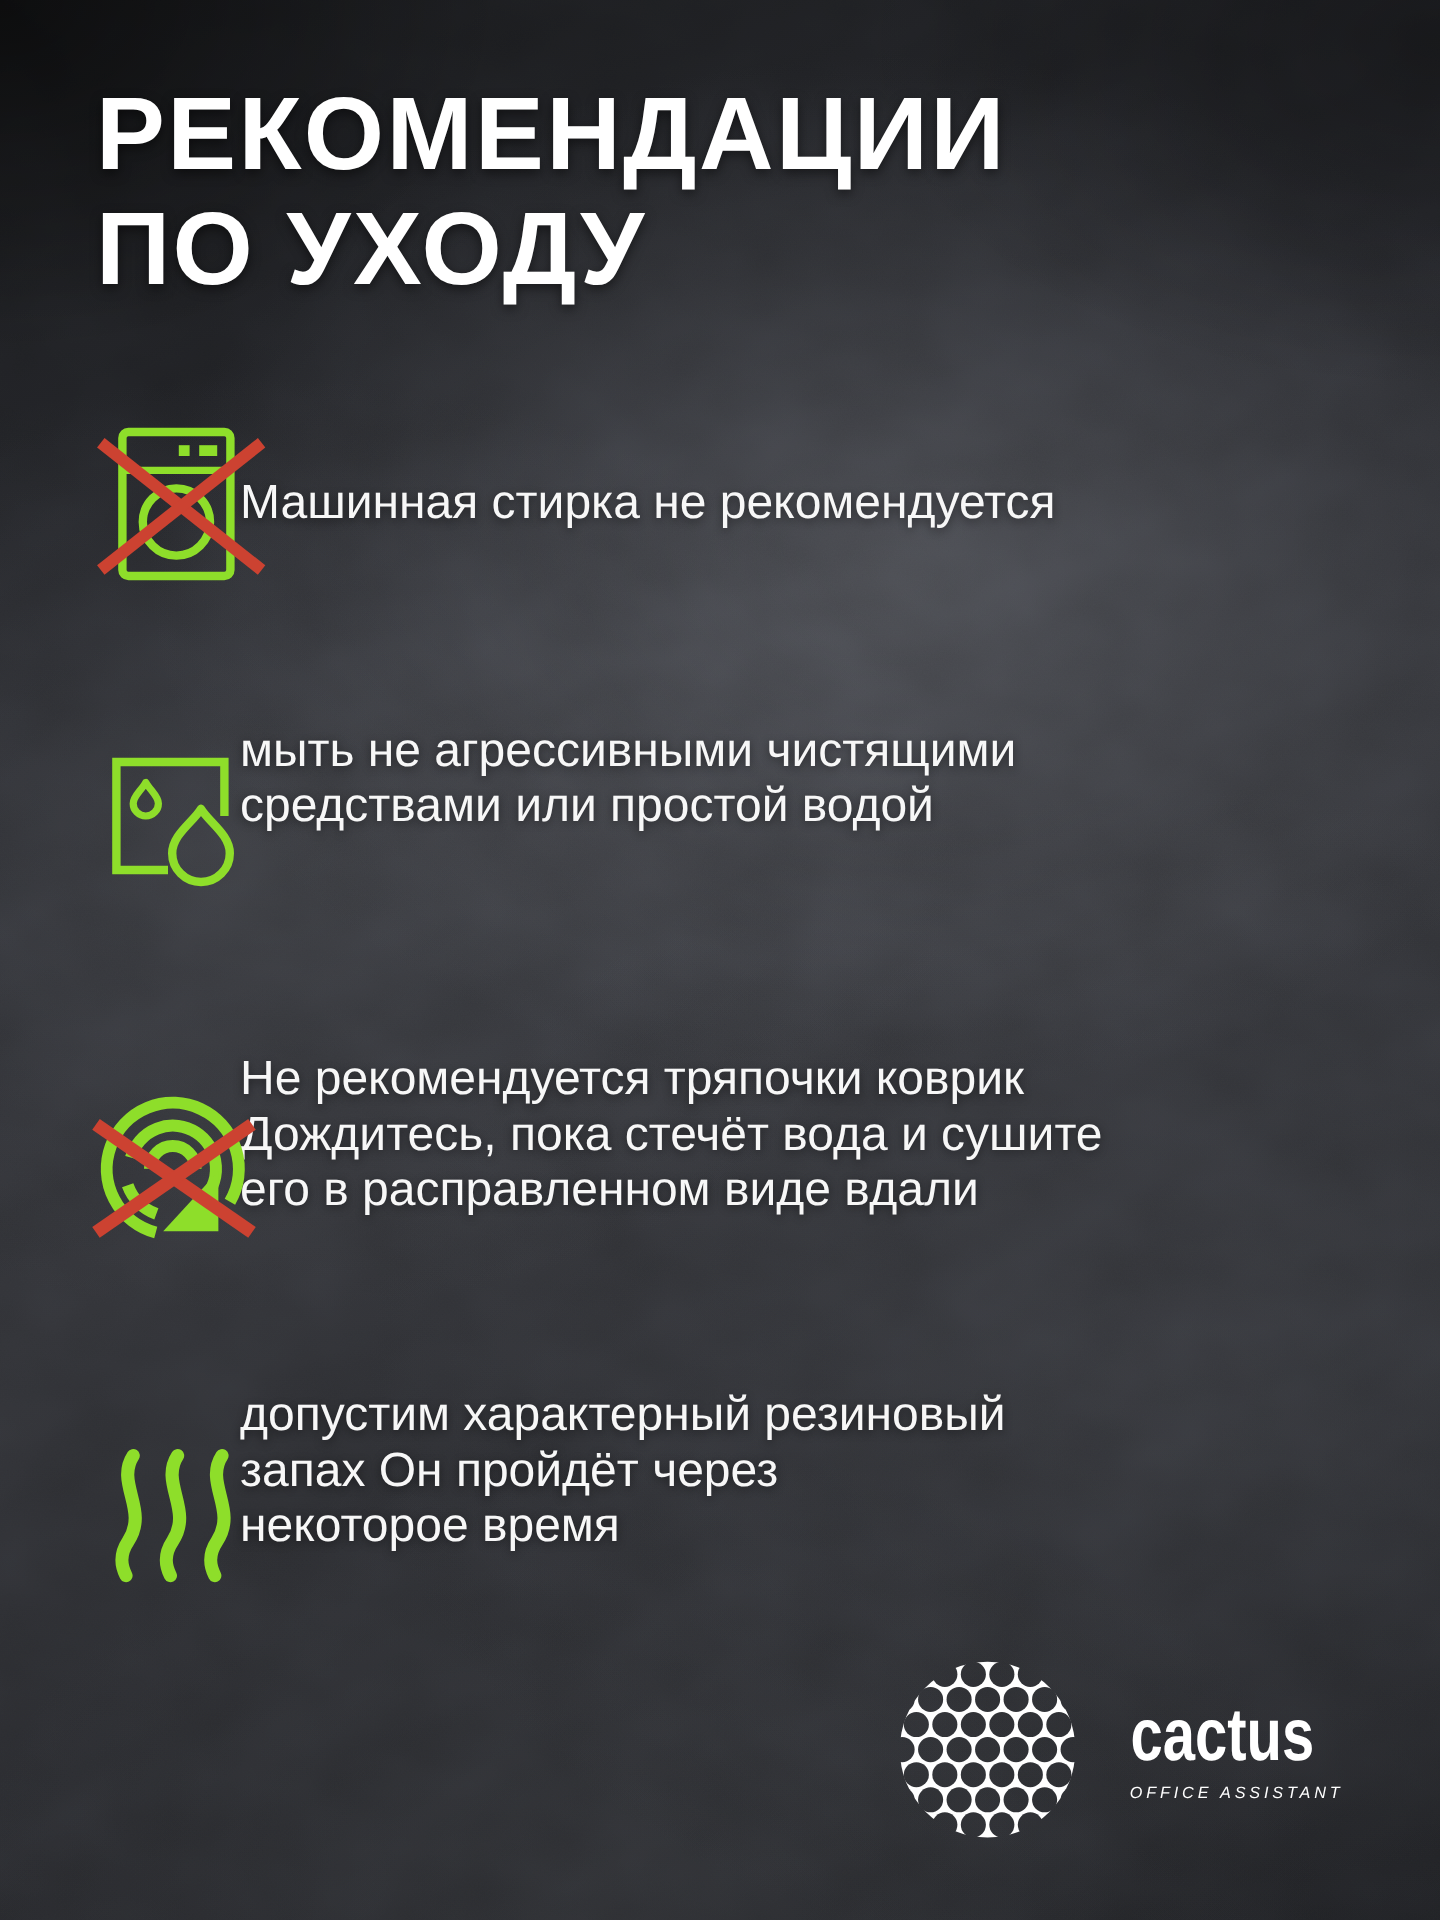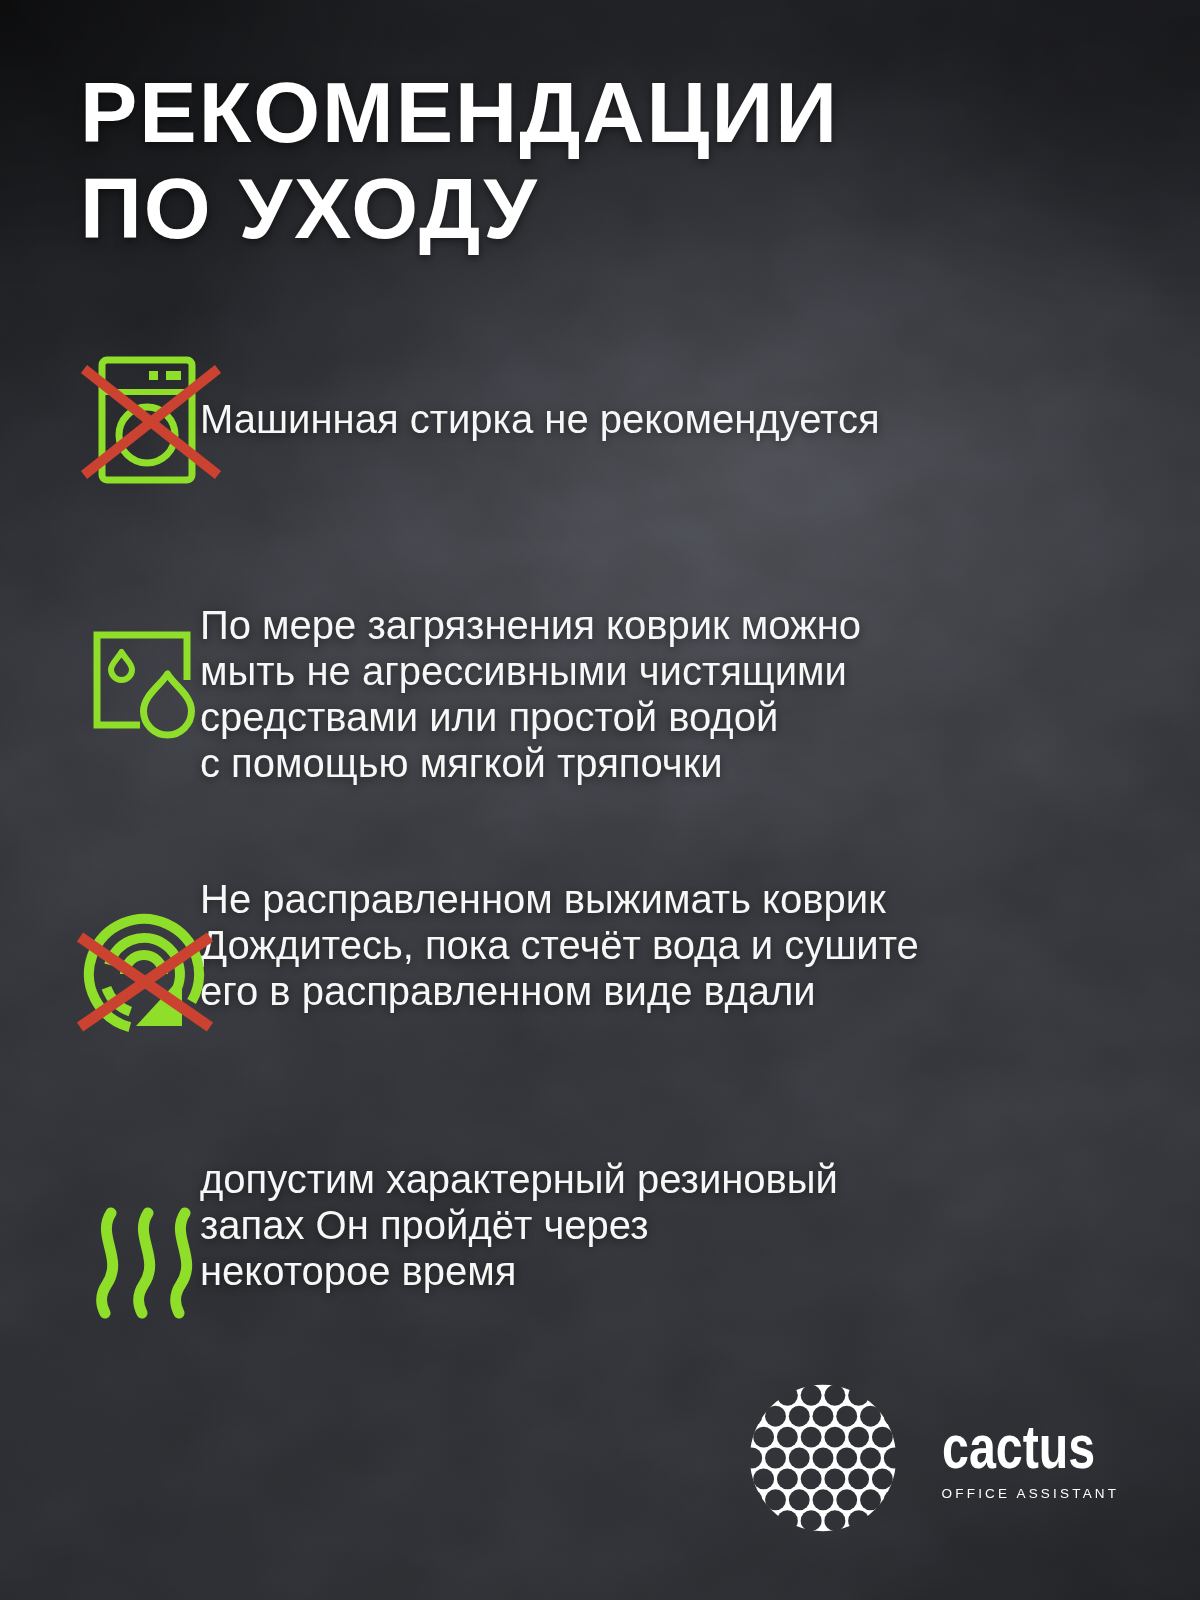--- a/index.html
+++ b/index.html
@@ -40,21 +40,21 @@
   .g-fill{ fill:#8ede2a; }
   .r-stroke{ stroke:#cc4231; }
 
   .logo{ position:absolute; right:62px; bottom:66px; display:flex; align-items:center; gap:43px; }
   .logo-text{ display:flex; flex-direction:column; align-items:flex-start; }
   .brand{
     color:#ffffff; font-weight:700; font-size:62px; line-height:1;
     transform:scaleX(.78); transform-origin:left center; letter-spacing:0px;
   }
   .tagline{
-    color:#ffffff; font-size:13.5px; letter-spacing:3.2px; margin-top:8px;
+    color:#ffffff; font-style:italic; font-size:13.5px; letter-spacing:3.2px; margin-top:8px;
     white-space:nowrap;
   }
 </style>
 </head>
 <body>
 
 <div class="poster">
 
   <svg class="grain" xmlns="http://www.w3.org/2000/svg">
     <filter id="blotch">
@@ -93,41 +93,39 @@
 
   <section class="item item-2">
     <div class="icon-slot">
       <svg class="icon" width="110" height="110" viewBox="0 0 110 110" xmlns="http://www.w3.org/2000/svg">
         <path class="g-stroke" d="M97,52 L97,7 L7,7 L7,97 L50,97" stroke-width="7"></path>
         <path class="g-stroke" d="M31.5,24 C28,30.5 21,35.5 21,41.5 A10.5,10.5 0 1 0 42,41.5 C42,35.5 35,30.5 31.5,24 Z" stroke-width="6" stroke-linejoin="round"></path>
         <path class="g-stroke" d="M77.5,46 C71,57 53.5,67.5 53.5,83 A24,24 0 1 0 101.5,83 C101.5,67.5 84,57 77.5,46 Z" stroke-width="7" stroke-linejoin="round"></path>
       </svg>
     </div>
     <div class="item-text">
-      <div>По мере загрязнения коврик можно</div>
       <div>мыть не агрессивными чистящими</div>
       <div>средствами или простой водой</div>
-      <div>с помощью мягкой тряпочки</div>
     </div>
   </section>
 
   <section class="item item-3">
     <div class="icon-slot">
       <svg class="icon" width="150" height="160" viewBox="0 0 150 160" xmlns="http://www.w3.org/2000/svg">
         <path class="g-stroke" d="M113.6,115.5 A55,55 0 1 0 51.8,141.1" stroke-width="10"></path>
         <path class="g-stroke" d="M89.1,115.6 A36,36 0 1 0 31.2,78.7" stroke-width="10"></path>
         <path class="g-stroke" d="M28.4,101.7 A40,40 0 0 0 52.3,125.6" stroke-width="10"></path>
         <path class="g-stroke" d="M47,88 A19,19 0 0 1 85,88" stroke-width="10"></path>
         <polygon class="g-fill" points="104,90 104,140 58,140"></polygon>
         <line class="r-stroke" x1="2" y1="51" x2="132" y2="141" stroke-width="11"></line>
         <line class="r-stroke" x1="132" y1="51" x2="2" y2="141" stroke-width="11"></line>
       </svg>
     </div>
     <div class="item-text">
-      <div>Не расправленном выжимать коврик</div>
+      <div>Не рекомендуется тряпочки коврик</div>
       <div>Дождитесь, пока стечёт вода и сушите</div>
       <div>его в расправленном виде вдали</div>
     </div>
   </section>
 
   <section class="item item-4">
     <div class="icon-slot">
       <svg class="icon" width="100" height="110" viewBox="0 0 100 110" xmlns="http://www.w3.org/2000/svg">
         <g class="g-stroke" stroke-width="11" stroke-linecap="round" fill="none">
           <path d="M17,5 C2,28 30,50 13,76 C5,88 7,97 11,105"></path>

